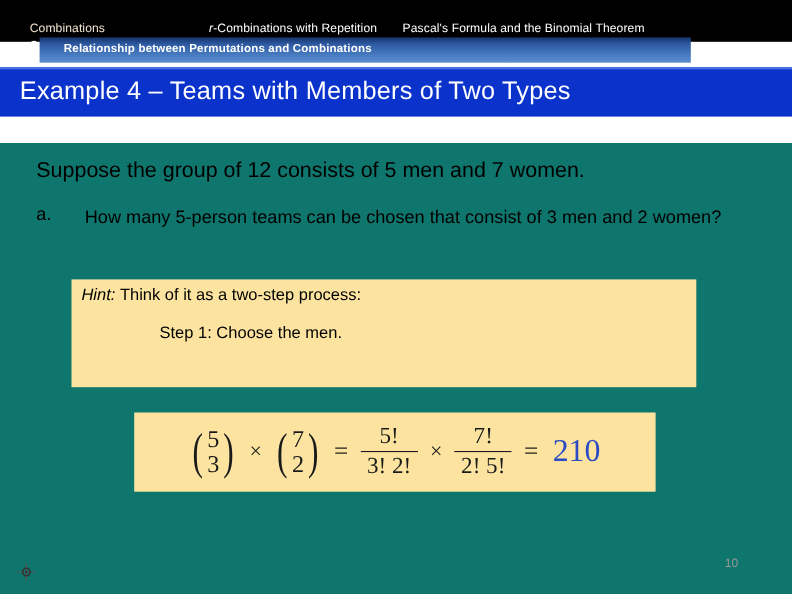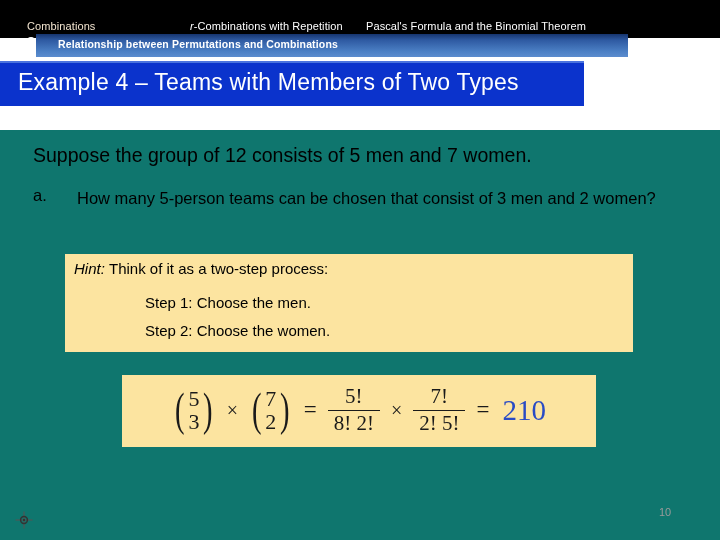--- a/index.html
+++ b/index.html
@@ -70,21 +70,21 @@
     font-size: 10.5px;
     font-weight: bold;
     white-space: nowrap;
     letter-spacing: 0.15px;
   }
 
   
   #titlebar {
     position: absolute;
     left: 0; top: 61px;
-    width: 584px;
+    width: 720px;
     height: 45px;
     background: #0b33cc;
     border-top: 2px solid #4a73de;
     box-sizing: border-box;
   }
   #titlebar .title-text {
     position: absolute;
     left: 18px;
     top: 6px;
     color: #ffffff;
@@ -286,21 +286,20 @@
   <div class="lead">Suppose the group of 12 consists of 5 men and 7 women.</div>
 
   <div class="qitem">
     <div class="qmarker">a.</div>
     <div class="qtext">How many 5-person teams can be chosen that consist of 3 men and 2 women?</div>
   </div>
 
   <div id="hintbox">
     <div class="hint-line1"><span class="hint-word">Hint:</span>&nbsp;<span>Think of it as a two-step process:</span></div>
     <div class="hint-step s1">Step 1: Choose the men.</div>
-    <div class="hint-step s2">Step 2: Choose the women.</div>
   </div>
 
   <div id="formulabox">
     <div class="formula">
 
       <span class="binom">
         <span class="paren">(</span>
         <span class="binom-stack">
           <span>5</span>
           <span>3</span>
@@ -316,21 +315,21 @@
           <span>7</span>
           <span>2</span>
         </span>
         <span class="paren">)</span>
       </span>
 
       <span class="eq">=</span>
 
       <span class="frac">
         <span class="num">5!</span>
-        <span class="den">8! 2!</span>
+        <span class="den">3! 2!</span>
       </span>
 
       <span class="times">×</span>
 
       <span class="frac">
         <span class="num">7!</span>
         <span class="den">2! 5!</span>
       </span>
 
       <span class="eq">=</span>

